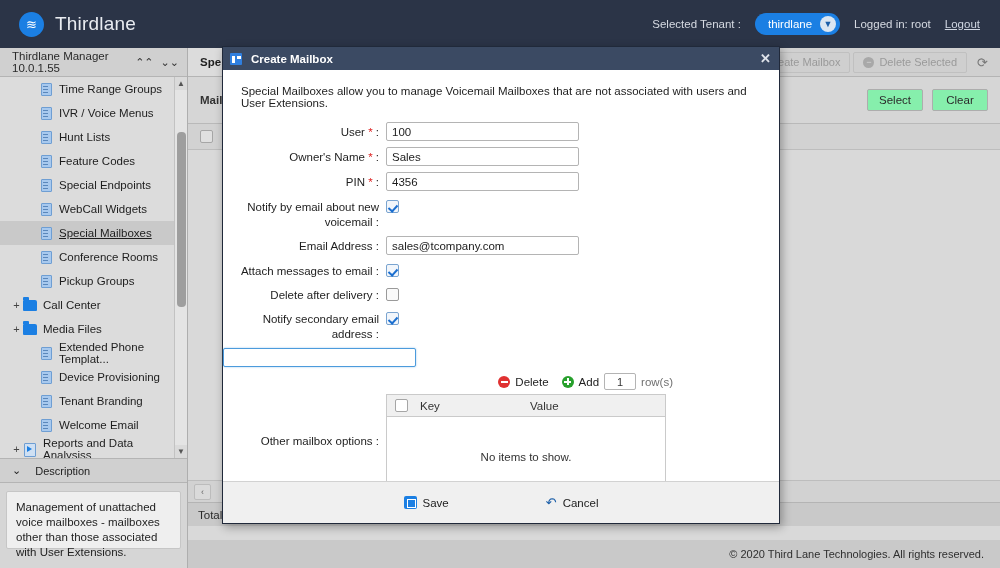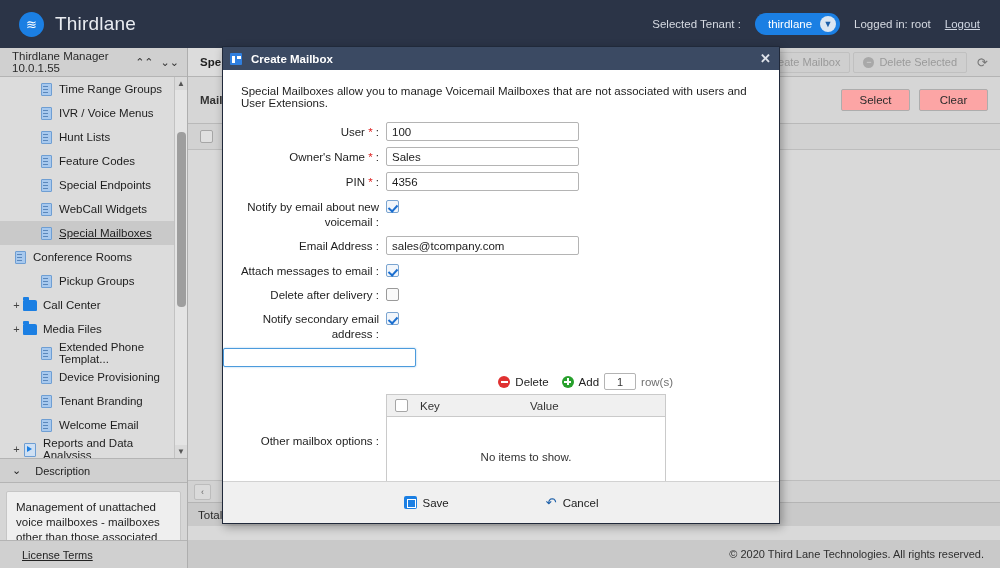--- a/index.html
+++ b/index.html
@@ -165,22 +165,22 @@
     height: 47px; background: #d6d6d6; border-bottom: 1px solid #b9b9b9;
     display: flex; align-items: center; padding: 0 12px;
   }
   .filter-label { font-size: 11.5px; font-weight: bold; color: #333; }
   .filter-input {
     width: 86px; height: 20px; margin-left: 8px;
     background: #e2e2e2; border: 1px solid #b6b6b6; border-radius: 2px;
   }
   .filter-btns { margin-left: auto; display: flex; gap: 9px; }
   .fbtn {
-    width: 69px; height: 22px; font-size: 11.5px; color: #2b2b2b;
-    background: #fca5a5; border: 1px solid #adadad; border-radius: 2px;
+    width: 56px; height: 22px; font-size: 11.5px; color: #2b2b2b;
+    background: #86efac; border: 1px solid #adadad; border-radius: 2px;
     display: flex; align-items: center; justify-content: center;
   }
   .grid-head {
     height: 26px; background: #d2d2d2; border-bottom: 1px solid #bdbdbd;
     display: flex; align-items: center; padding-left: 12px;
   }
   .grid-check {
     width: 13px; height: 13px; background: #e0e0e0;
     border: 1px solid #a6a6a6; border-radius: 2px;
   }
@@ -402,21 +402,21 @@
             </span>
             <span>WebCall Widgets</span>
           </div>
           <div class="tree-item selected" style="padding-left: 26px; text-decoration: underline;">
             <span class="tw"></span>
             <span class="ti">
               <span class="ico-doc" style="display: block;"></span>
             </span>
             <span>Special Mailboxes</span>
           </div>
-          <div class="tree-item" style="">
+          <div class="tree-item" style="padding-left: 26px;">
             <span class="tw"></span>
             <span class="ti">
               <span class="ico-doc" style="display: block;"></span>
             </span>
             <span>Conference Rooms</span>
           </div>
           <div class="tree-item" style="padding-left: 26px;">
             <span class="tw"></span>
             <span class="ti">
               <span class="ico-doc" style="display: block;"></span>
@@ -479,23 +479,20 @@
         <div class="ts-arrow" style="position:absolute;bottom:0;width:100%;">▼</div>
       </div>
     </div>
 
     <div class="sb-desc-header">
       <span>⌄</span>
       <span>Description</span>
     </div>
     <div class="sb-desc-body">Management of unattached voice mailboxes - mailboxes other than those associated with User Extensions.</div>
 
-    <div class="sb-footer">
-      <a>License Terms</a>
-    </div>
   </div>
 
   <div class="main">
     <div class="main-tabbar">
       <div class="main-tab">Spe</div>
       <div class="tab-actions">
         <div class="tbtn">
           <span class="tb-dot">+</span>
           <span>Create Mailbox</span>
         </div>

